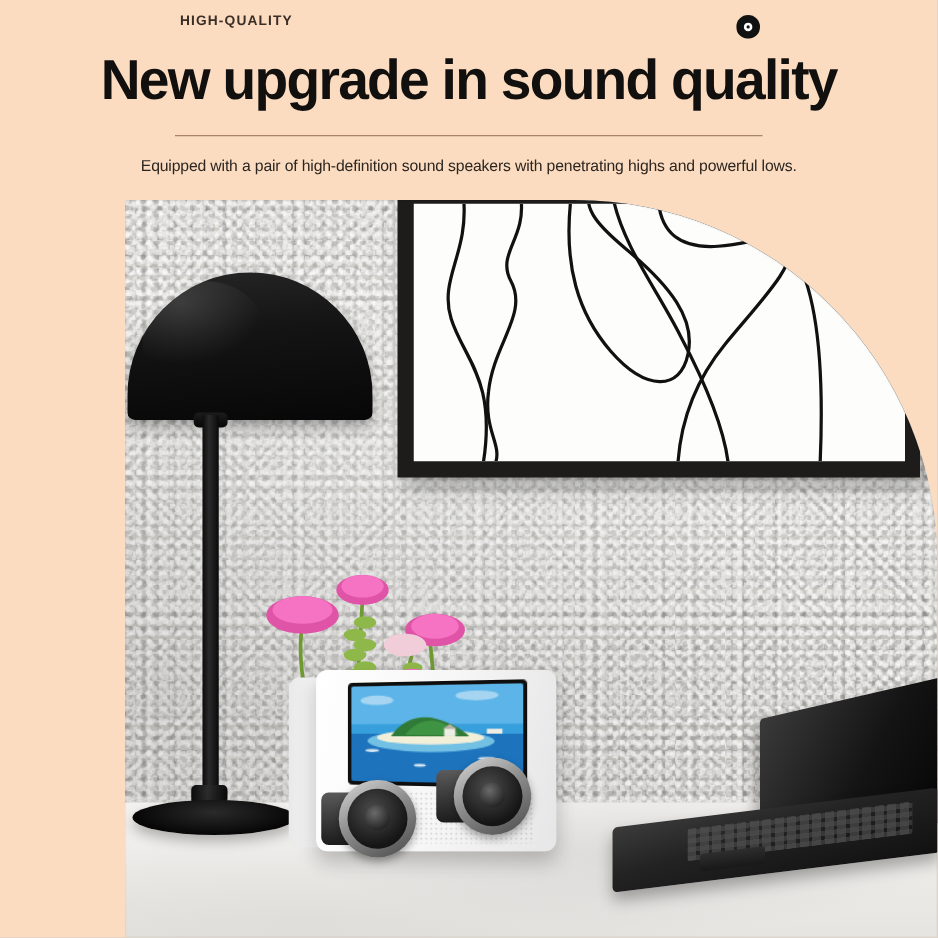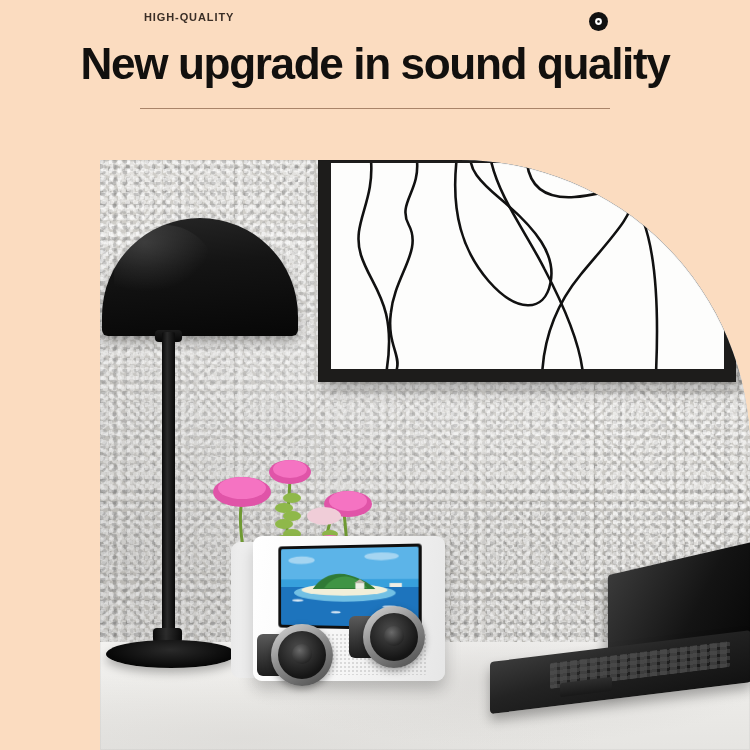--- a/index.html
+++ b/index.html
@@ -317,20 +317,21 @@
       <circle cx="9.5" cy="9.5" r="9.5" fill="#111111"></circle>
       <circle cx="9.5" cy="9.5" r="3.4" fill="#ffffff"></circle>
       <circle cx="9.5" cy="9.5" r="1.3" fill="#111111"></circle>
     </svg>
   </span>
 
   <h1 class="page-title">New upgrade in sound quality</h1>
 
   <div class="divider"></div>
 
+  <p class="subtitle">Equipped with a pair of high-definition sound speakers with penetrating highs and powerful lows.</p>
 </div>
 
 <div class="photo">
   <div class="photo-inner">
 
     <div class="wall"></div>
 
     <div class="desk-white"></div>
 
     <div class="frame">

